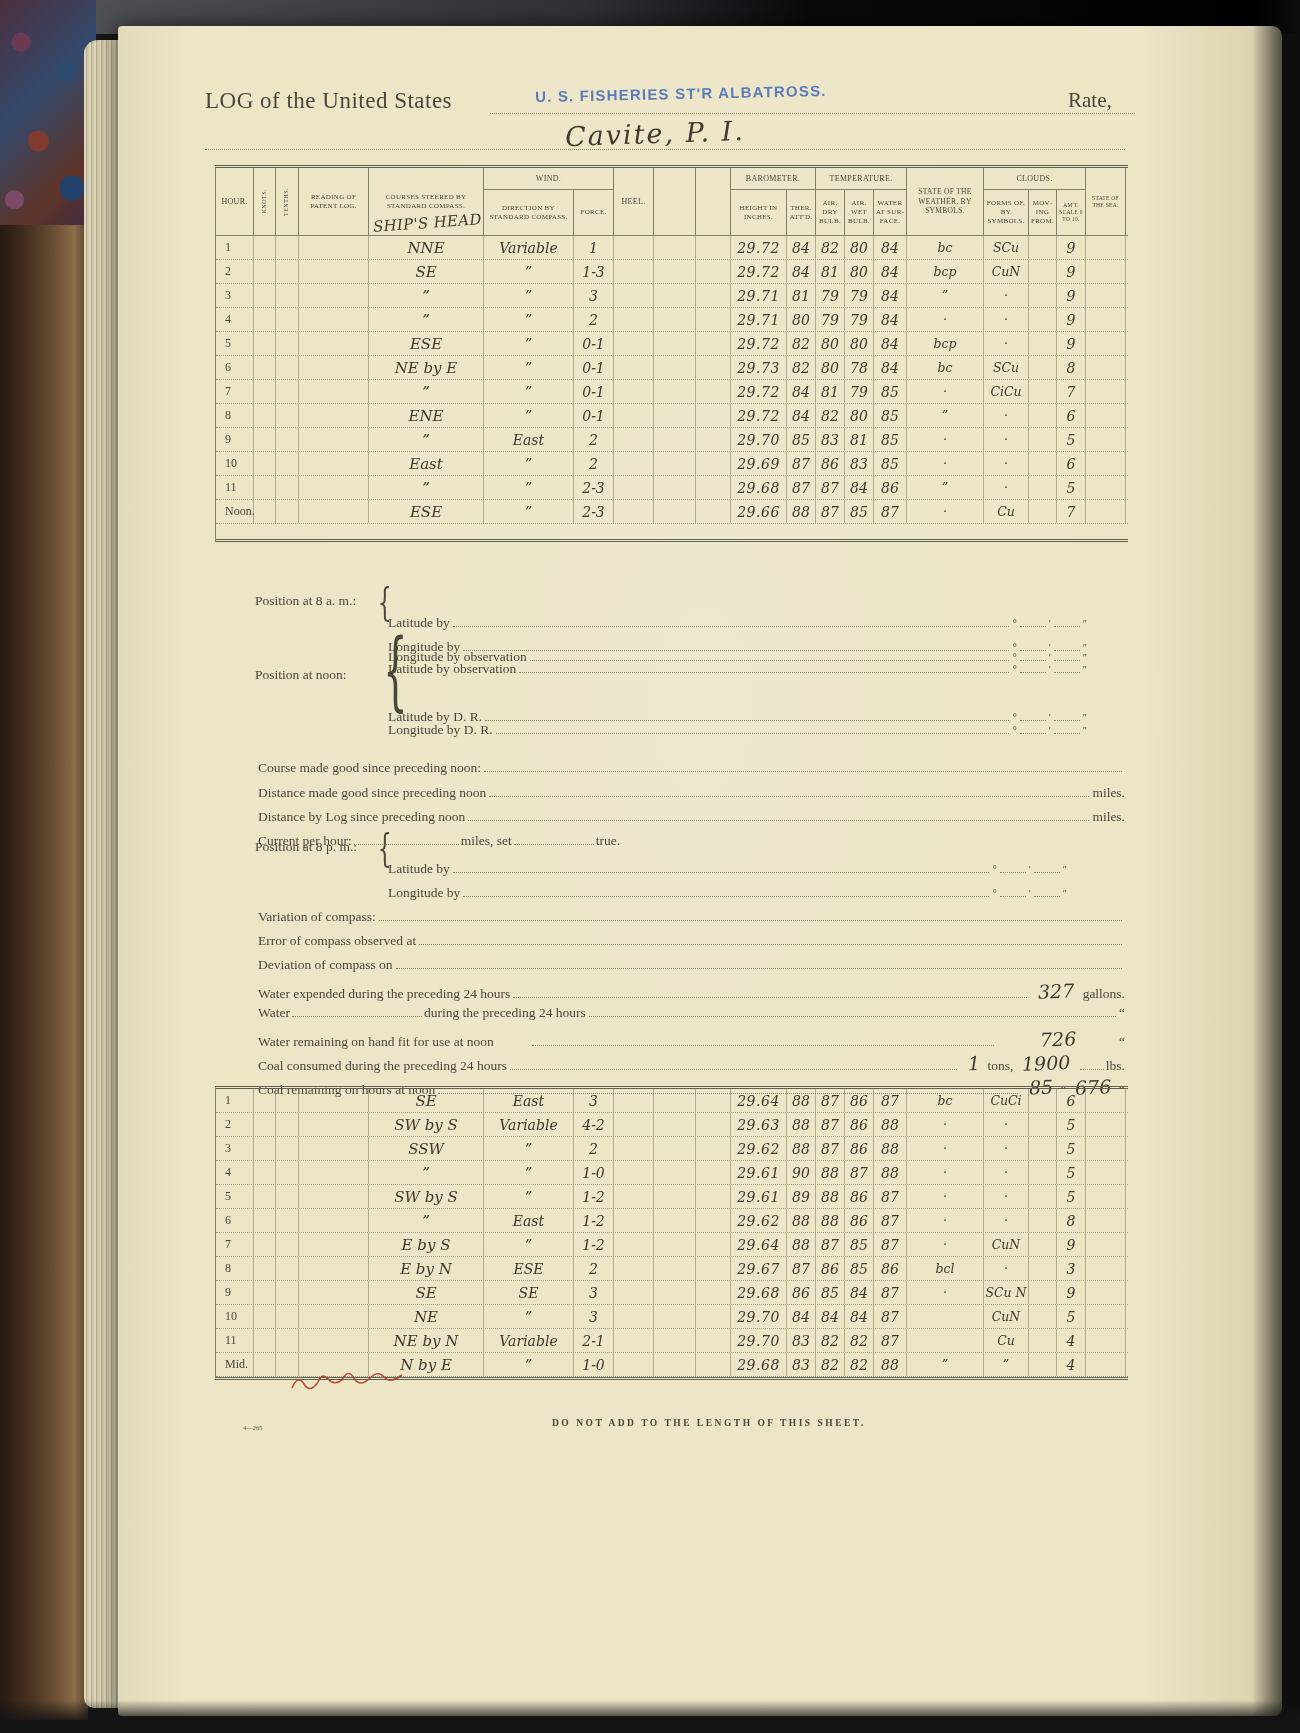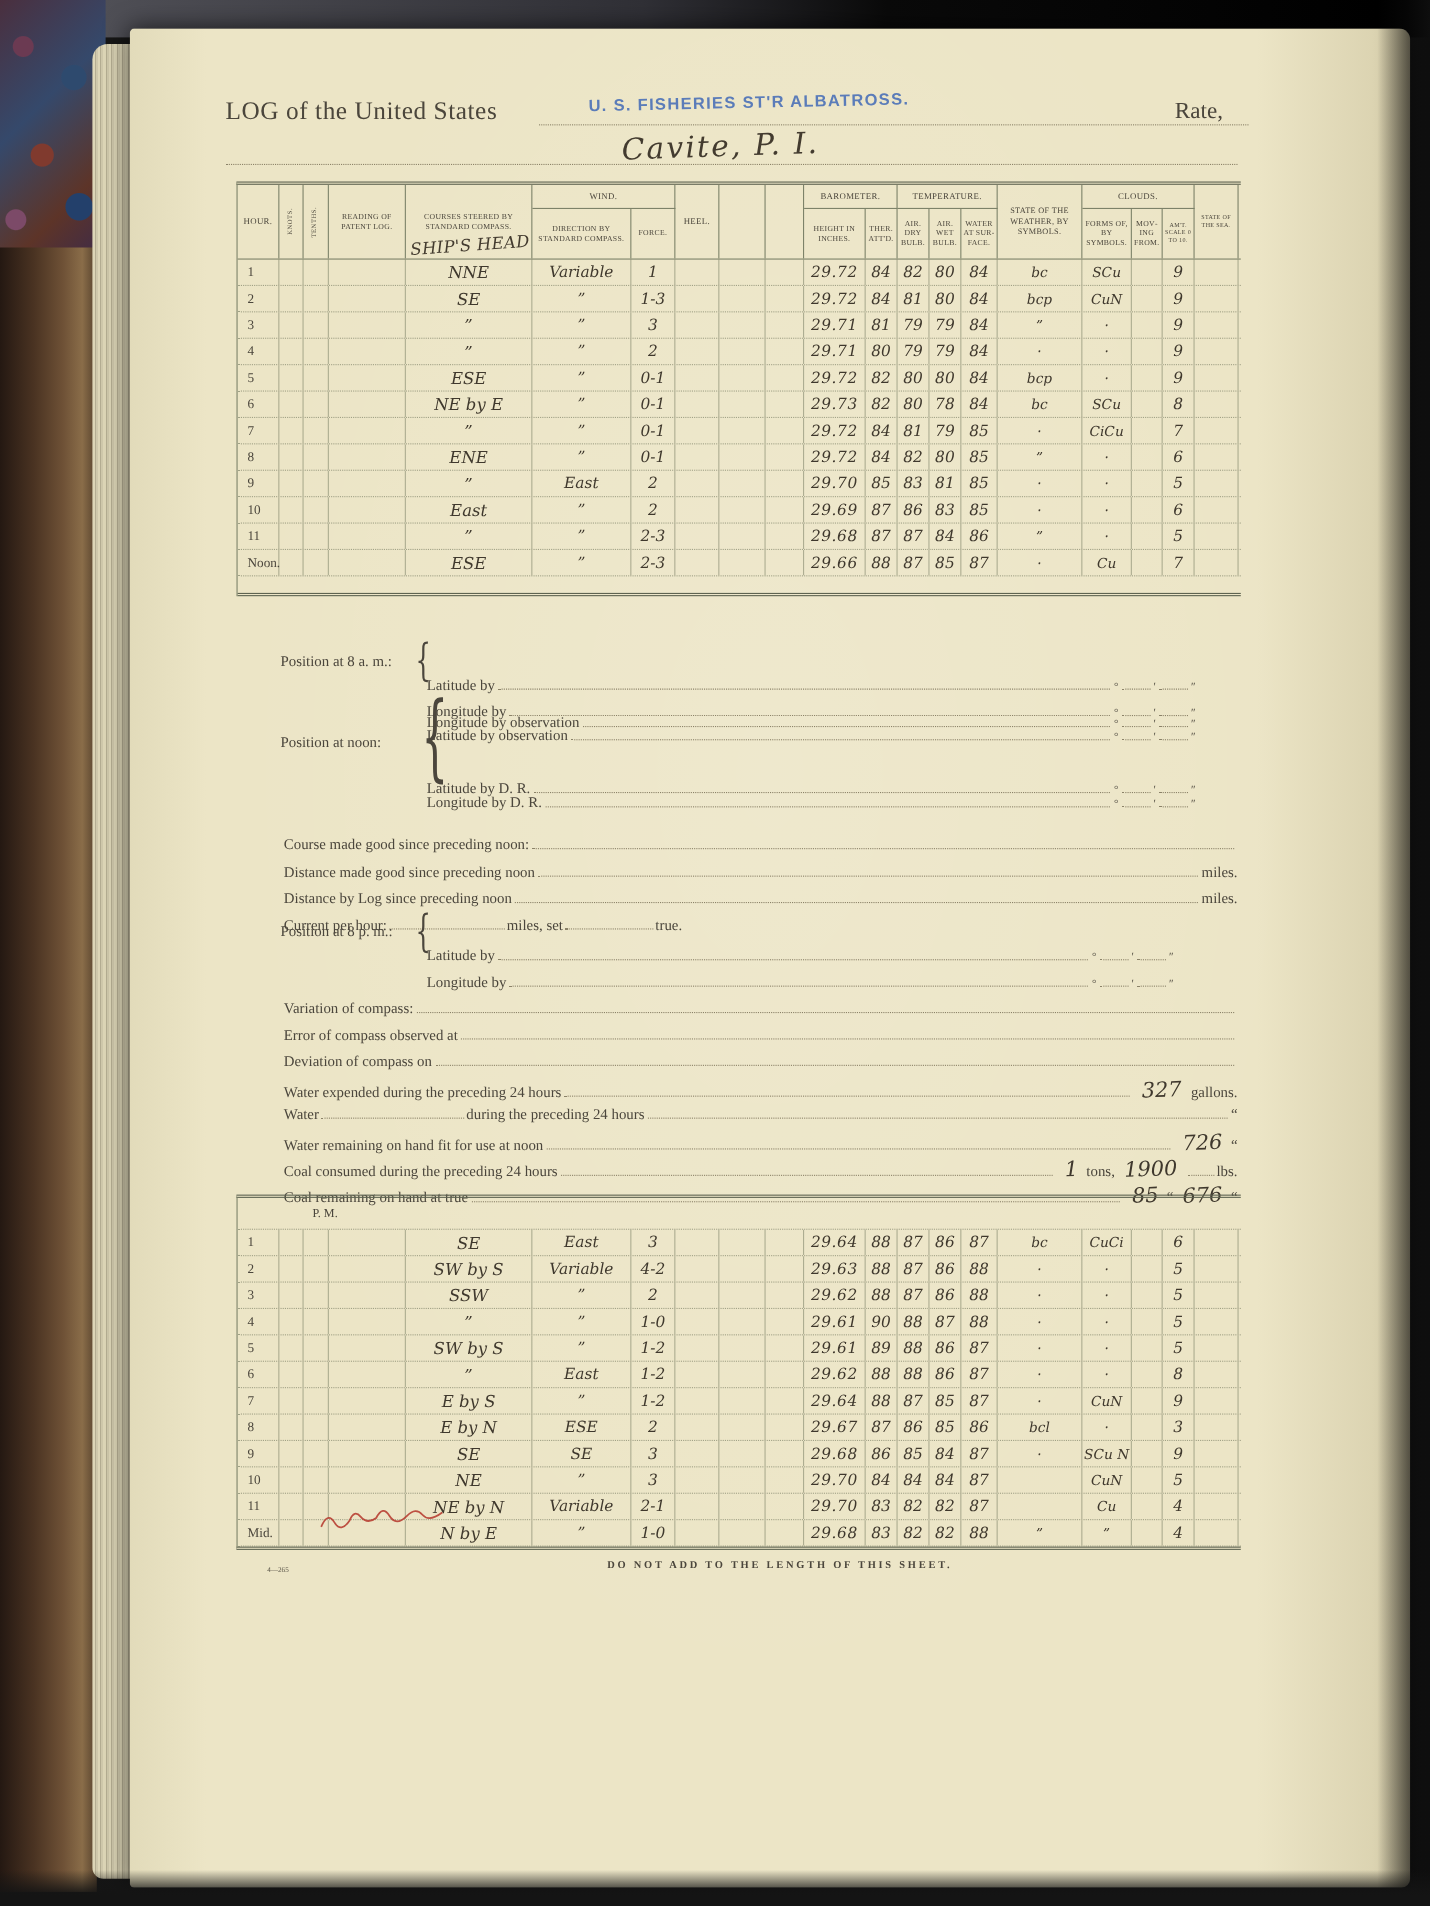--- a/index.html
+++ b/index.html
@@ -531,48 +531,45 @@
   <span class="handval">327</span>
   <span class="unit print">gallons.</span>
 </div>
 <div class="midline" style="top:972px;width:867px;">
   <span class="midlabel print">Water</span>
     <span class="dotseg" style="width:130px;"></span>
   <span class="midlabel print">during the preceding 24 hours</span>
     <span class="dotfill"></span>
   <span class="unit print">“</span>
 </div>
-<div class="midline" style="top:996px;width:867px;">
+<div class="midline" style="top:996px;width:867px;gap:35px;">
   <span class="midlabel print">Water remaining on hand fit for use at noon</span>
     <span class="dotfill"></span>
   <span class="handval">726</span>
   <span class="unit print">“</span>
 </div>
 <div class="midline" style="top:1020px;width:867px;">
   <span class="midlabel print">Coal consumed during the preceding 24 hours</span>
     <span class="dotfill"></span>
   <span class="handval">1</span>
   <span class="unit print">tons,</span>
   <span class="handval">1900</span>
     <span class="dotseg" style="width:24px;"></span>
   <span class="unit print">lbs.</span>
 </div>
 <div class="midline" style="top:1044px;width:867px;">
-  <span class="midlabel print">Coal remaining on hand at true</span>
+  <span class="midlabel print">Coal remaining on hours at noon</span>
     <span class="dotfill"></span>
   <span class="handval">85</span>
   <span class="unit print">“</span>
   <span class="handval">676</span>
   <span class="unit print">“</span>
 </div>
 
 <div class="logtable tbl-end" style="top:1086px;">
-  <div class="labelrow grid20" style="height:28px;">
-    <div class="td amlabel print" style="grid-column:1/5;border-right:none;">P. M.</div>
-  </div>
   <div>
       <div class="trow">
         <div class="td c0 printed">1</div>
         <div class="td c1"></div>
         <div class="td c2"></div>
         <div class="td c3"></div>
         <div class="td c4">SE</div>
         <div class="td c5">East</div>
         <div class="td c6">3</div>
         <div class="td c7"></div>

